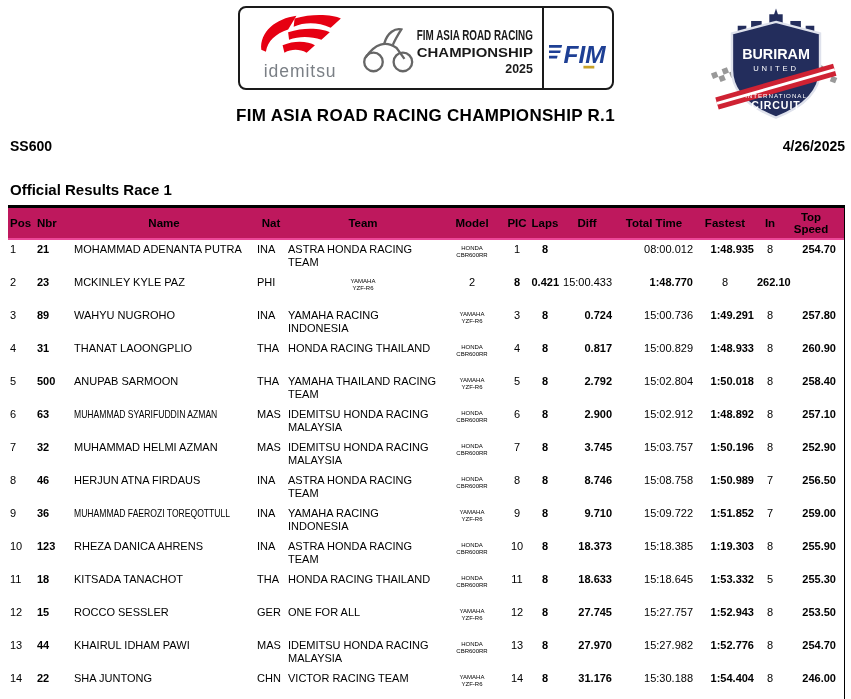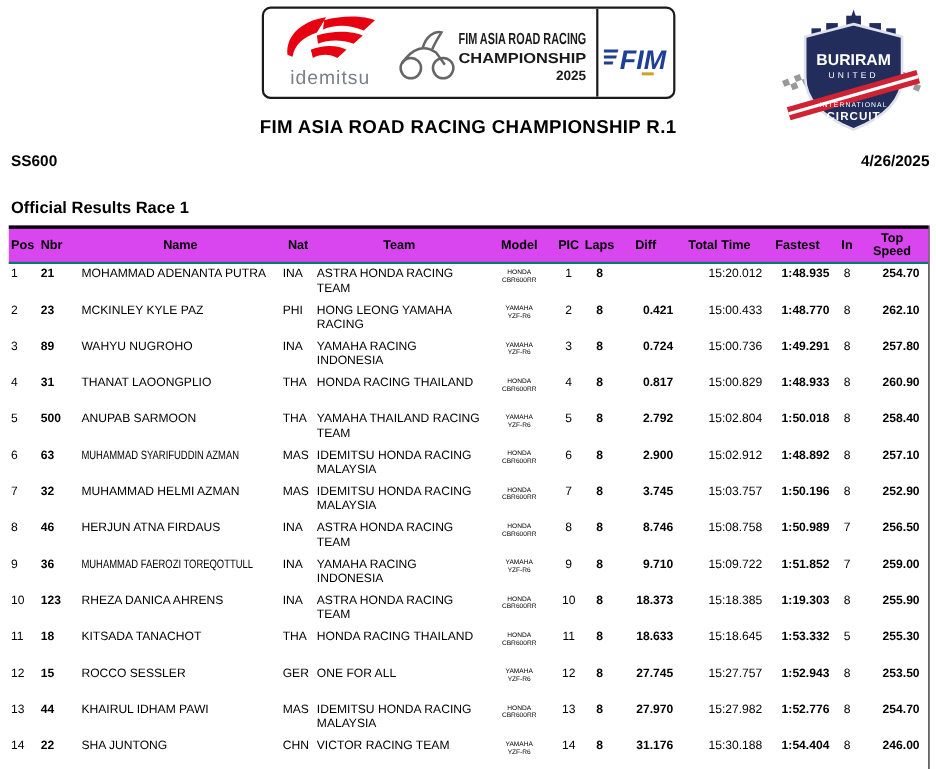--- a/index.html
+++ b/index.html
@@ -24,21 +24,21 @@
   .info-row.r1{font-size:14px;margin-top:12px;gap:15px;}
   .info-row.r2{font-size:15px;margin-top:27px;}
   
   .grid{
     display:grid;
     grid-template-columns:24px 34px 180px 28px 150px 62px 22px 28px 50px 78px 58px 26px 50px;
     column-gap:3px;padding-left:2px;
   }
   .table-main{margin:7px 6px 0 8px;border-right:1px solid #000;}
   .thead{
-    background:#d946ef;border-top:3px solid #000;border-bottom:2px solid #0f766e;
+    background:#be185d;border-top:3px solid #000;border-bottom:2px solid #ec4899;
     font-weight:bold;font-size:11.5px;line-height:12px;align-items:center;
     padding-top:3px;padding-bottom:3px;min-height:24px;
   }
   .thead .cell{text-align:center;}
   .thead .c-pos,.thead .c-nbr{text-align:left;}
   .trow{min-height:30px;align-items:start;padding-top:3px;font-size:11px;line-height:13px;}
   .cell{overflow:visible;white-space:normal;}
   .c-nbr,.c-laps,.c-diff,.c-fastest,.c-top{font-weight:bold;}
   .c-diff,.c-total,.c-fastest,.c-top{text-align:right;}
   .c-model,.c-pic,.c-laps,.c-in{text-align:center;}
@@ -160,31 +160,30 @@
         <div class="cell c-name"><span>MOHAMMAD ADENANTA PUTRA</span></div>
         <div class="cell c-nat"><span>INA</span></div>
         <div class="cell c-team"><span>ASTRA HONDA RACING TEAM</span></div>
         <div class="cell c-model">
           <div>HONDA</div>
           <div>CBR600RR</div>
         </div>
         <div class="cell c-pic"><span>1</span></div>
         <div class="cell c-laps"><span>8</span></div>
         <div class="cell c-diff"><span></span></div>
-        <div class="cell c-total"><span>15:20.012</span></div>
+        <div class="cell c-total"><span>08:00.012</span></div>
         <div class="cell c-fastest"><span>1:48.935</span></div>
         <div class="cell c-in"><span>8</span></div>
         <div class="cell c-top"><span>254.70</span></div>
       </div>
       <div class="grid trow">
         <div class="cell c-pos"><span>2</span></div>
         <div class="cell c-nbr"><span>23</span></div>
         <div class="cell c-name"><span>MCKINLEY KYLE PAZ</span></div>
         <div class="cell c-nat"><span>PHI</span></div>
-        <div class="cell c-team"><span>HONG LEONG YAMAHA RACING</span></div>
         <div class="cell c-model">
           <div>YAMAHA</div>
           <div>YZF-R6</div>
         </div>
         <div class="cell c-pic"><span>2</span></div>
         <div class="cell c-laps"><span>8</span></div>
         <div class="cell c-diff"><span>0.421</span></div>
         <div class="cell c-total"><span>15:00.433</span></div>
         <div class="cell c-fastest"><span>1:48.770</span></div>
         <div class="cell c-in"><span>8</span></div>

